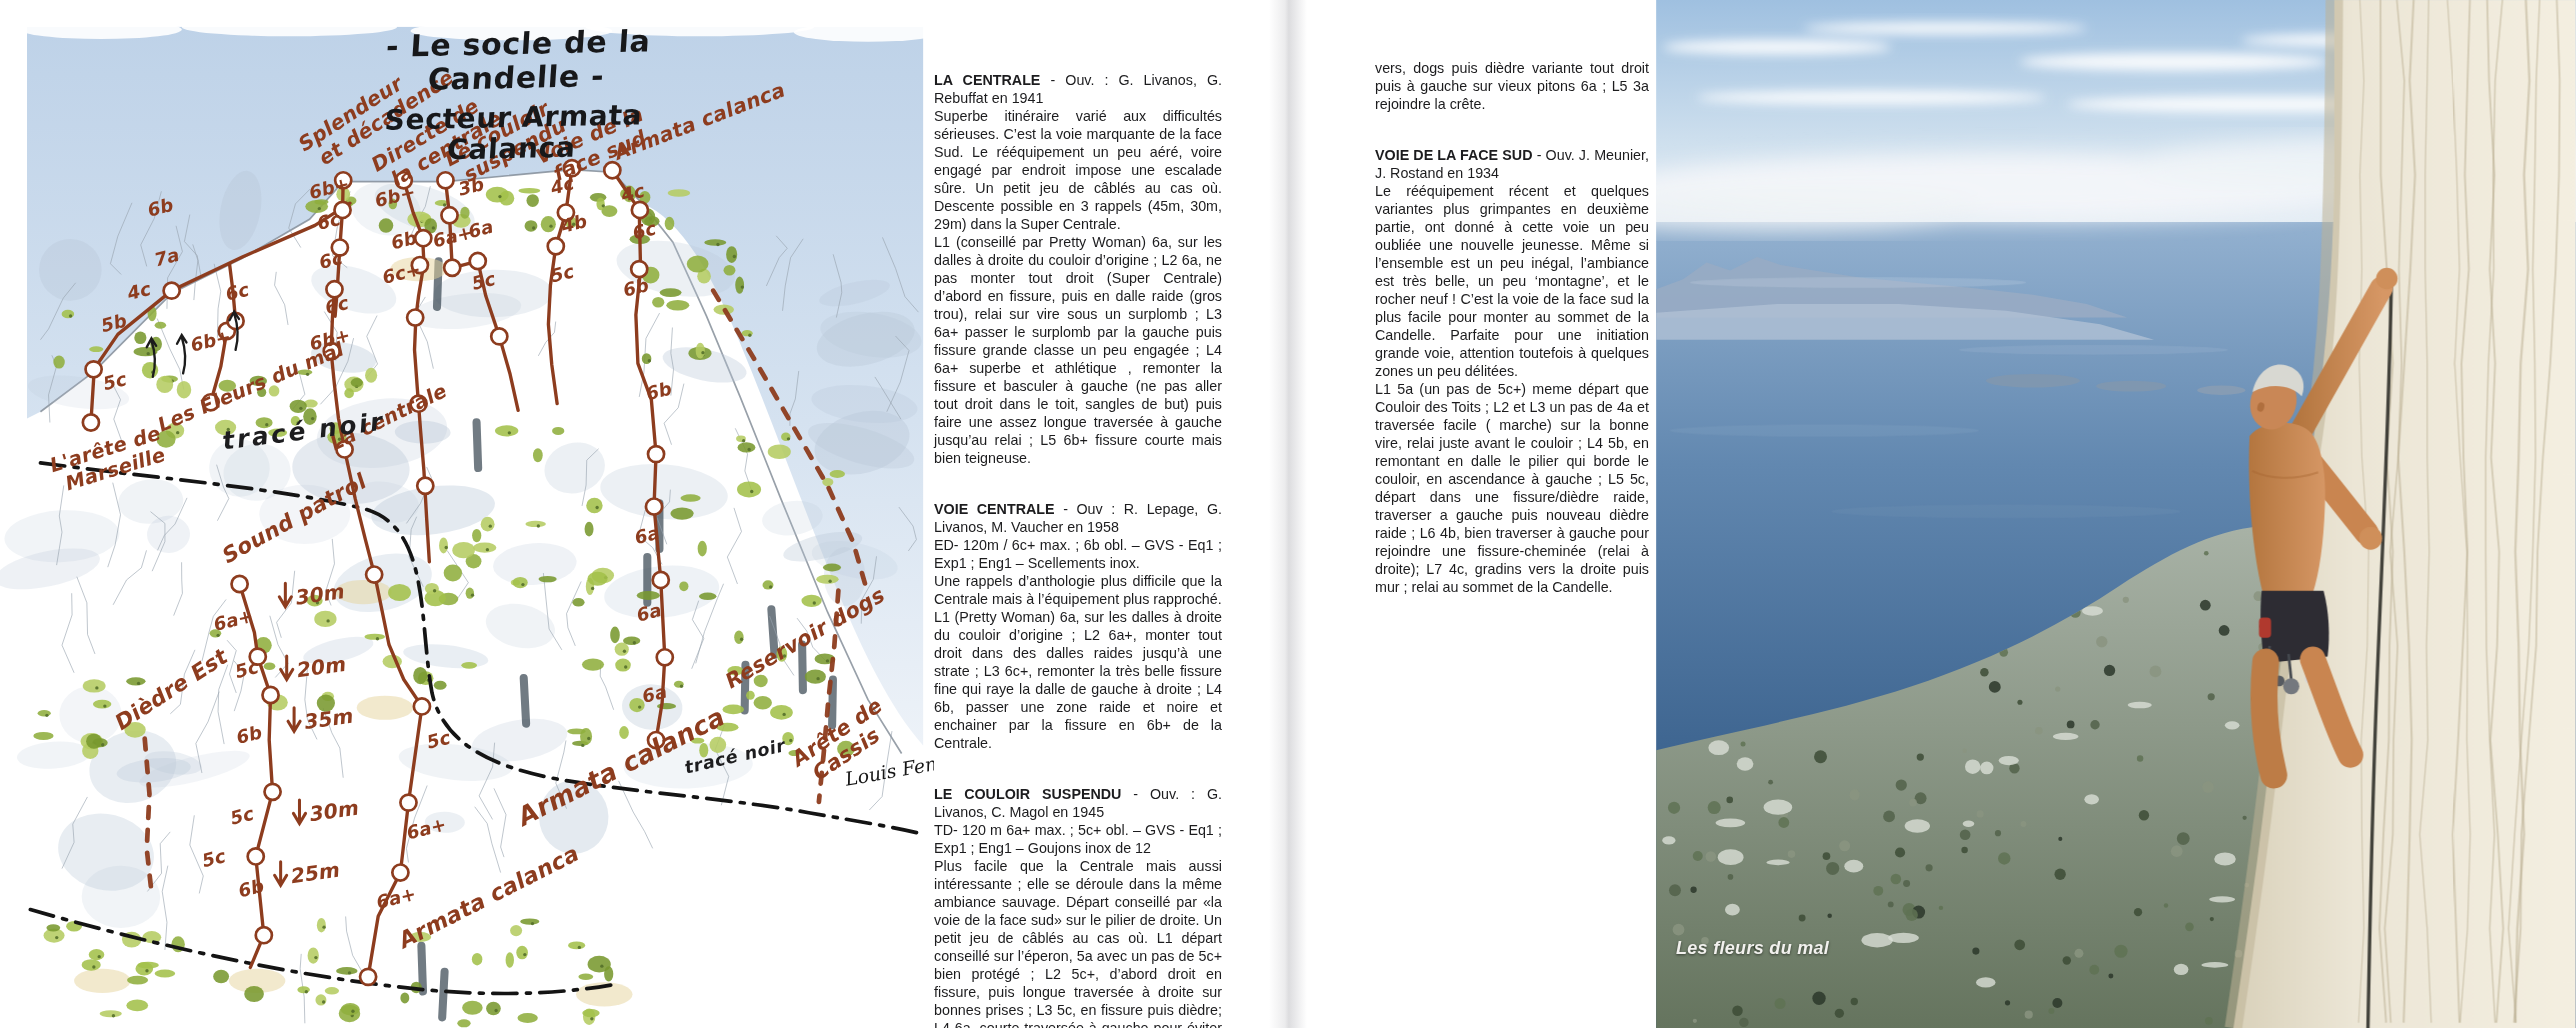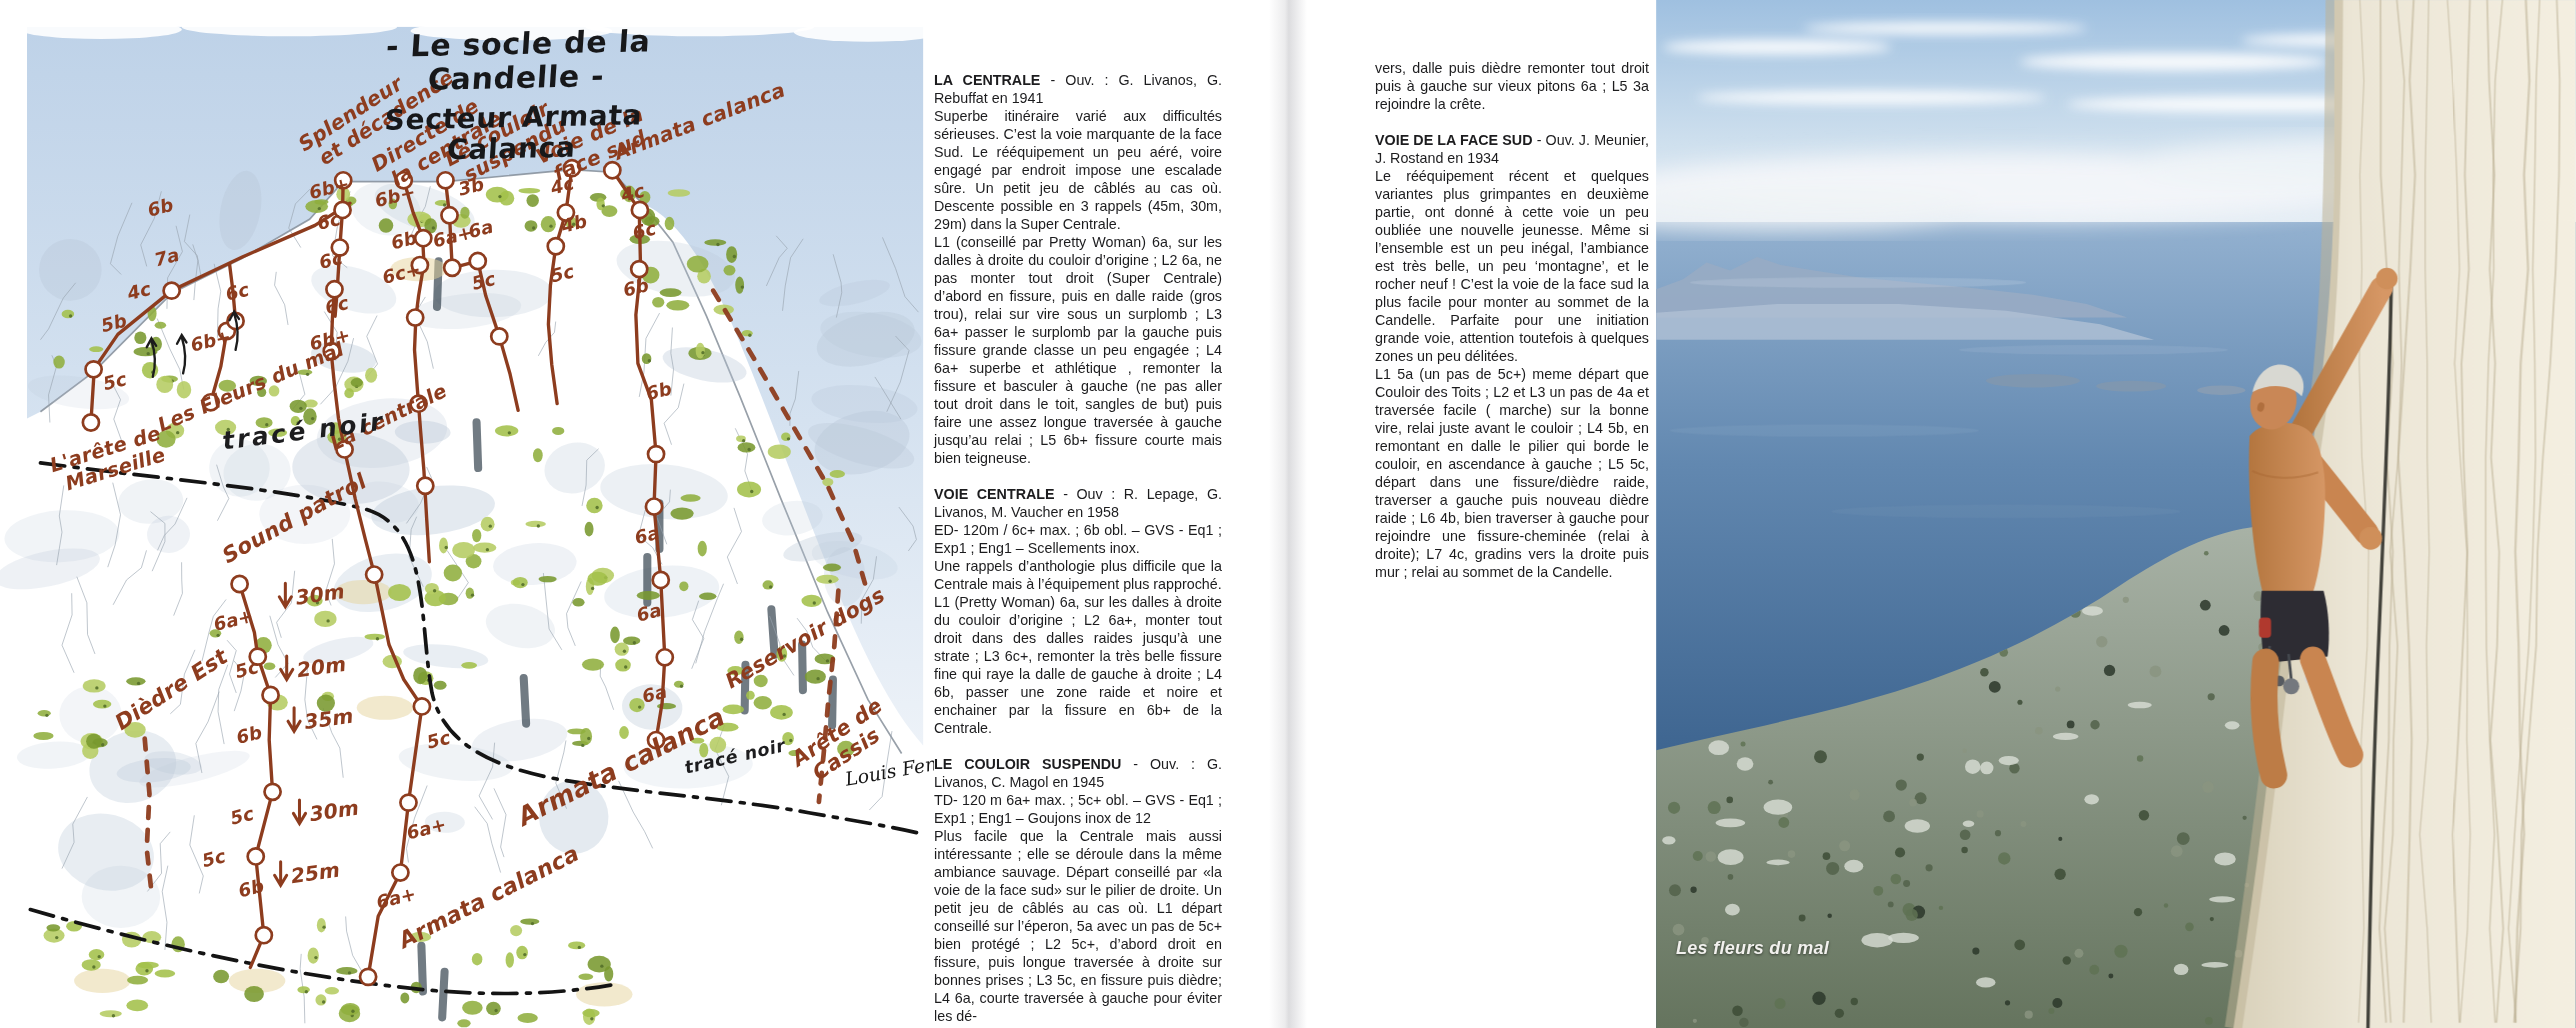--- a/index.html
+++ b/index.html
@@ -13,21 +13,21 @@
   #toposvg{position:absolute;left:0;top:0;}
   .title{position:absolute;left:340px;top:27px;width:350px;text-align:center;z-index:5;
          font-family:"DejaVu Sans",sans-serif;font-weight:600;color:#17181a;
          transform:skewX(-5deg) rotate(-1.2deg);letter-spacing:0.7px;}
   .title .t1{font-size:30px;line-height:34px;}
   .title .t2{font-size:28px;line-height:31px;margin-top:6.7px;}
   .col{position:absolute;font-size:14.3px;line-height:18px;text-align:justify;z-index:6;}
   .col-left{left:934px;top:59px;width:288px;}
   .col-right{left:87px;top:59px;width:274px;}
   .col p{margin:0;}
-  .col .sect{margin-top:18px;}
+  .col .sect{margin-top:33px;}
   .col .sect:first-child{margin-top:12px;}
   .head{font-weight:bold;}
   .photo{position:absolute;left:368px;top:0;width:920px;height:1028px;overflow:hidden;}
   .caption{position:absolute;left:20px;top:938px;font-size:18px;font-style:italic;font-weight:bold;
            color:#f2f1ee;text-shadow:0 0.7px 2.7px rgba(0,0,0,.55);letter-spacing:0.3px;}
   text{font-family:"DejaVu Sans",sans-serif;}
   .rlab{font-style:italic;font-weight:600;letter-spacing:.5px;}
   .grd{font-style:italic;font-weight:700;}
   .blab{font-style:italic;font-weight:700;}
   .sig{font-family:"DejaVu Serif",serif;font-style:italic;}
@@ -686,21 +686,21 @@
         <div class="sect">
           <p><span class="head">LE COULOIR SUSPENDU</span><span> - Ouv. : G. Livanos, C. Magol en 1945</span></p>
           <p>TD- 120 m 6a+ max. ; 5c+ obl. – GVS - Eq1 ; Exp1 ; Eng1 – Goujons inox de 12</p>
           <p>Plus facile que la Centrale mais aussi intéressante ; elle se déroule dans la même ambiance sauvage. Départ conseillé par «la voie de la face sud» sur le pilier de droite. Un petit jeu de câblés au cas où. L1 départ conseillé sur l’éperon, 5a avec un pas de 5c+ bien protégé ; L2 5c+, d’abord droit en fissure, puis longue traversée à droite sur bonnes prises ; L3 5c, en fissure puis dièdre; L4 6a, courte traversée à gauche pour éviter les dé-</p>
         </div>
       </div>
   </div>
 
   <div class="page page-right">
     <div class="col col-right" id="col-right">
-        <p>vers, dalle puis dièdre remonter tout droit puis à gauche sur vieux pitons 6a ; L5 3a rejoindre la crête.</p>
+        <p>vers, dogs puis dièdre variante tout droit puis à gauche sur vieux pitons 6a ; L5 3a rejoindre la crête.</p>
         <div class="sect">
           <p><span class="head">VOIE DE LA FACE SUD</span><span> - Ouv. J. Meunier, J. Rostand en 1934</span></p>
           <p>Le rééquipement récent et quelques variantes plus grimpantes en deuxième partie, ont donné à cette voie un peu oubliée une nouvelle jeunesse. Même si l’ensemble est un peu inégal, l’ambiance est très belle, un peu ‘montagne’, et le rocher neuf !  C’est la voie de la face sud la plus facile pour monter au sommet de la Candelle. Parfaite pour une initiation grande voie, attention toutefois à quelques zones un peu délitées.</p>
           <p>L1 5a (un pas de 5c+) meme départ que Couloir des Toits ; L2 et L3 un pas de 4a et traversée facile ( marche) sur la bonne vire, relai juste avant le couloir ; L4 5b, en remontant en dalle le pilier qui borde le couloir, en ascendance à gauche ; L5 5c, départ dans une fissure/dièdre raide, traverser a gauche puis nouveau dièdre raide ;  L6 4b, bien traverser à gauche pour rejoindre une fissure-cheminée (relai à droite); L7 4c, gradins vers la droite puis mur ; relai au sommet de la Candelle.</p>
         </div>
       </div>
 
     <div class="photo">
       <svg id="photosvg" width="920" height="1028" viewBox="0 0 1367 1528">
         <defs>

